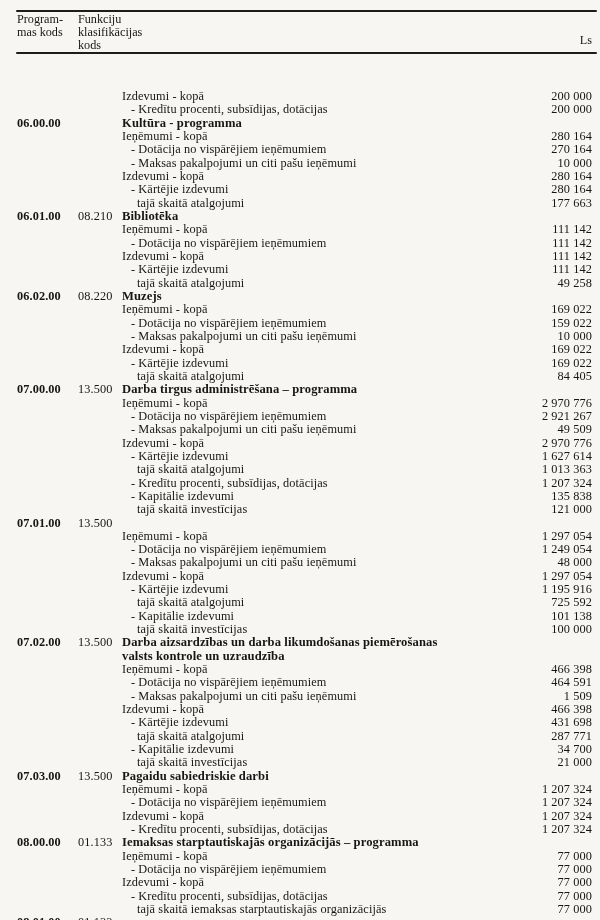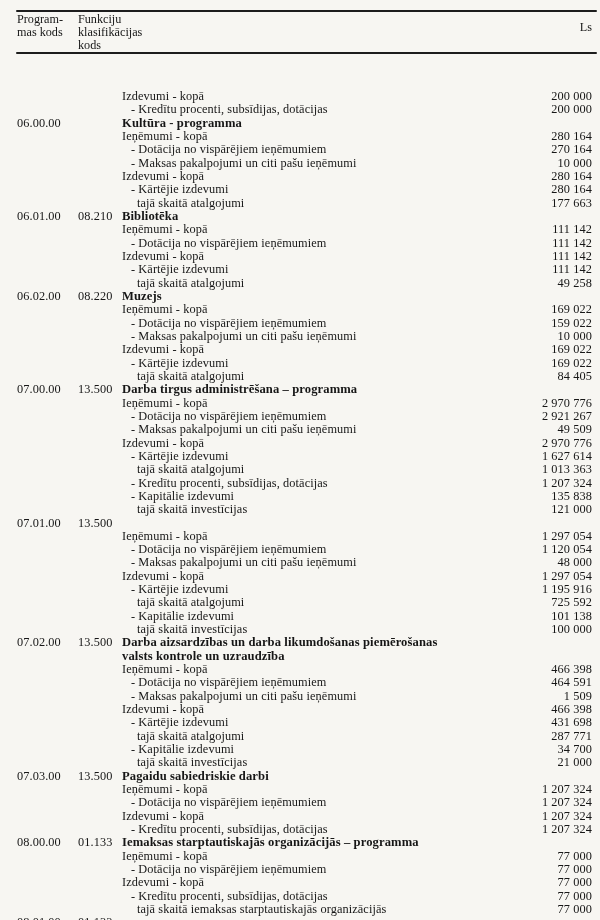--- a/index.html
+++ b/index.html
@@ -17,30 +17,30 @@
     background:#1d1d1d; border-radius:1px;
   }
   .rule-top { top:10px; }
   .rule-mid { top:52px; }
   .hdr {
     position:absolute; font-size:12.2px; line-height:13px;
     white-space:pre-line;
   }
   .hdr-prog { left:17px; top:13px; }
   .hdr-func { left:78px; top:13px; }
-  .hdr-ls   { right:8px; top:21px; text-align:center; }
+  .hdr-ls   { right:8px; top:34px; text-align:center; }
   .rows { position:absolute; top:61px; left:0; right:0;margin-top:29px; }
   .row {
     position:relative; height:13.34px;
     font-size:12.3px; line-height:13.34px;
     letter-spacing:0.1px;
     white-space:nowrap;
   }
   .cell { position:absolute; top:0; }
-  .cell-prog { left:17px; font-weight:normal; }
+  .cell-prog { left:17px; font-weight:bold; }
   .cell-func { left:78px; font-weight:normal; }
   .cell-desc { left:122px; }
   .cell-desc.i1 { left:131px; }
   .cell-desc.i2 { left:137px; }
   .cell-desc.bold { font-weight:bold; font-size:12.6px; }
   .cell-val { right:8px; text-align:right; }
 </style>
 </head>
 <body>
 
@@ -188,21 +188,21 @@
       <div class="row">
         <span class="cell cell-prog">07.01.00</span>
         <span class="cell cell-func">13.500</span>
       </div>
       <div class="row">
         <span class="cell cell-desc">Ieņēmumi - kopā</span>
         <span class="cell cell-val">1 297 054</span>
       </div>
       <div class="row">
         <span class="cell cell-desc i1">- Dotācija no vispārējiem ieņēmumiem</span>
-        <span class="cell cell-val">1 120 054</span>
+        <span class="cell cell-val">1 249 054</span>
       </div>
       <div class="row">
         <span class="cell cell-desc i1">- Maksas pakalpojumi un citi pašu ieņēmumi</span>
         <span class="cell cell-val">48 000</span>
       </div>
       <div class="row">
         <span class="cell cell-desc">Izdevumi - kopā</span>
         <span class="cell cell-val">1 297 054</span>
       </div>
       <div class="row">

